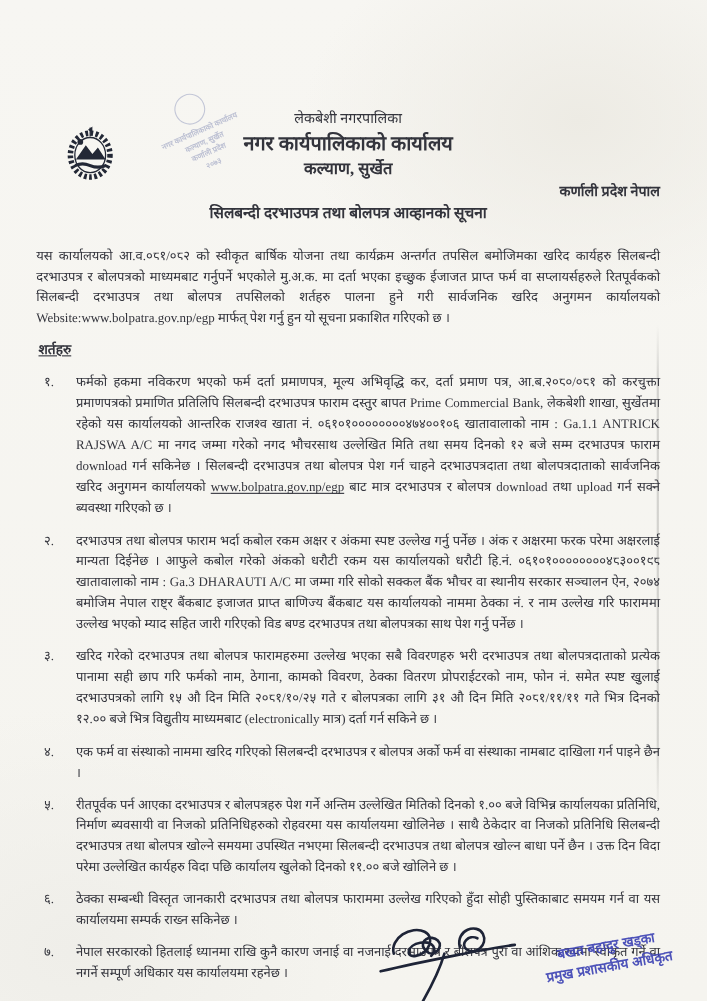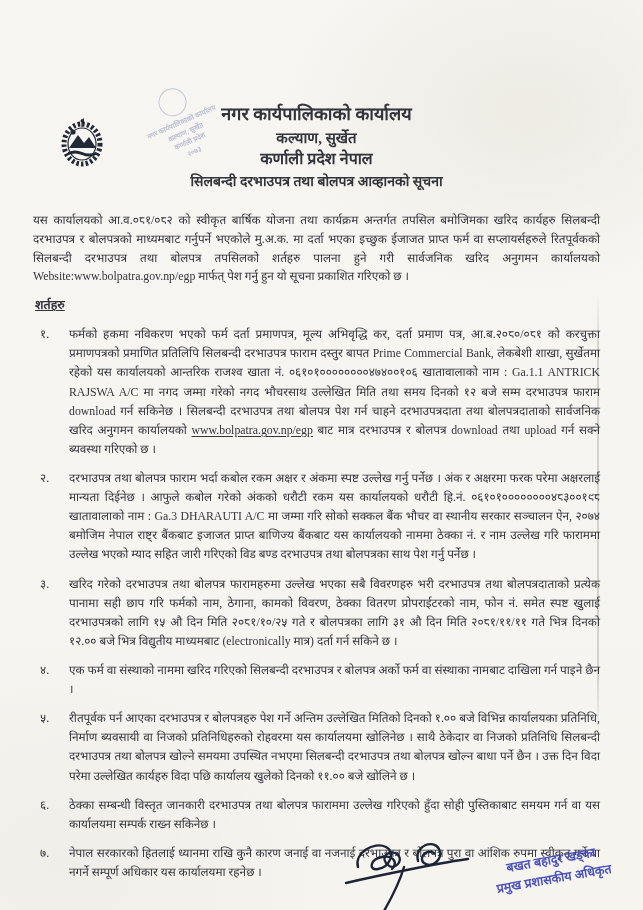--- a/index.html
+++ b/index.html
@@ -19,21 +19,21 @@
   }
   .fold-line{
     position:absolute;right:44px;top:295px;width:2px;height:445px;
     background:linear-gradient(rgba(120,120,118,0), rgba(120,120,118,.28) 12%, rgba(120,120,118,.28) 85%, rgba(120,120,118,0));
   }
   
   .hdr{position:relative;text-align:center;line-height:1.25;}
   .hdr .l1{font-size:13px;}
   .hdr .l2{font-size:18px;font-weight:bold;margin-top:3px;}
   .hdr .l3{font-size:15px;font-weight:bold;margin-top:3px;}
-  .hdr .l4{font-size:16px;font-weight:bold;margin-top:2px;}
+  .hdr .l4{font-size:13px;font-weight:bold;margin-top:2px;text-align:right;}
   .hdr .l5{font-size:14px;font-weight:bold;margin-top:4px;text-align:center;}
   .hdr .l6{font-size:12px;margin-top:3px;}
   .emblem{position:absolute;left:27px;top:14px;width:44px;height:56px;}
   .faint-stamp{
     position:absolute;left:112px;top:-18px;width:86px;height:104px;
     transform:rotate(-24deg);
     color:#8d95ba;opacity:.55;text-align:center;
     font-size:7px;line-height:1.5;font-weight:bold;
   }
   .faint-stamp .fs-top{width:26px;height:26px;border:1px solid #9aa1c2;border-radius:50%;margin:0 auto 3px auto;}
@@ -90,20 +90,21 @@
     </svg>
 
     <div class="faint-stamp">
       <div class="fs-top"></div>
       <div>नगर कार्यपालिकाको कार्यालय</div>
       <div>कल्याण, सुर्खेत</div>
       <div>कर्णाली प्रदेश</div>
       <div>२०७३</div>
     </div>
 
+    <div class="l1">लेकबेशी नगरपालिका</div>
     <div class="l2">नगर कार्यपालिकाको कार्यालय</div>
     <div class="l3">कल्याण, सुर्खेत</div>
     <div class="l4">कर्णाली प्रदेश नेपाल</div>
     <div class="l5">सिलबन्दी दरभाउपत्र तथा बोलपत्र आव्हानको सूचना</div>
   </div>
 
   <p class="intro">यस कार्यालयको आ.व.०८१/०८२ को स्वीकृत बार्षिक योजना तथा कार्यक्रम अन्तर्गत तपसिल बमोजिमका खरिद कार्यहरु सिलबन्दी दरभाउपत्र र बोलपत्रको माध्यमबाट गर्नुपर्ने भएकोले मु.अ.क. मा दर्ता भएका इच्छुक ईजाजत प्राप्त फर्म वा सप्लायर्सहरुले रितपूर्वकको सिलबन्दी दरभाउपत्र तथा बोलपत्र तपसिलको शर्तहरु पालना हुने गरी सार्वजनिक खरिद अनुगमन कार्यालयको Website:www.bolpatra.gov.np/egp मार्फत् पेश गर्नु हुन यो सूचना प्रकाशित गरिएको छ ।</p>
 
   <div class="cond-head">शर्तहरु</div>
 

